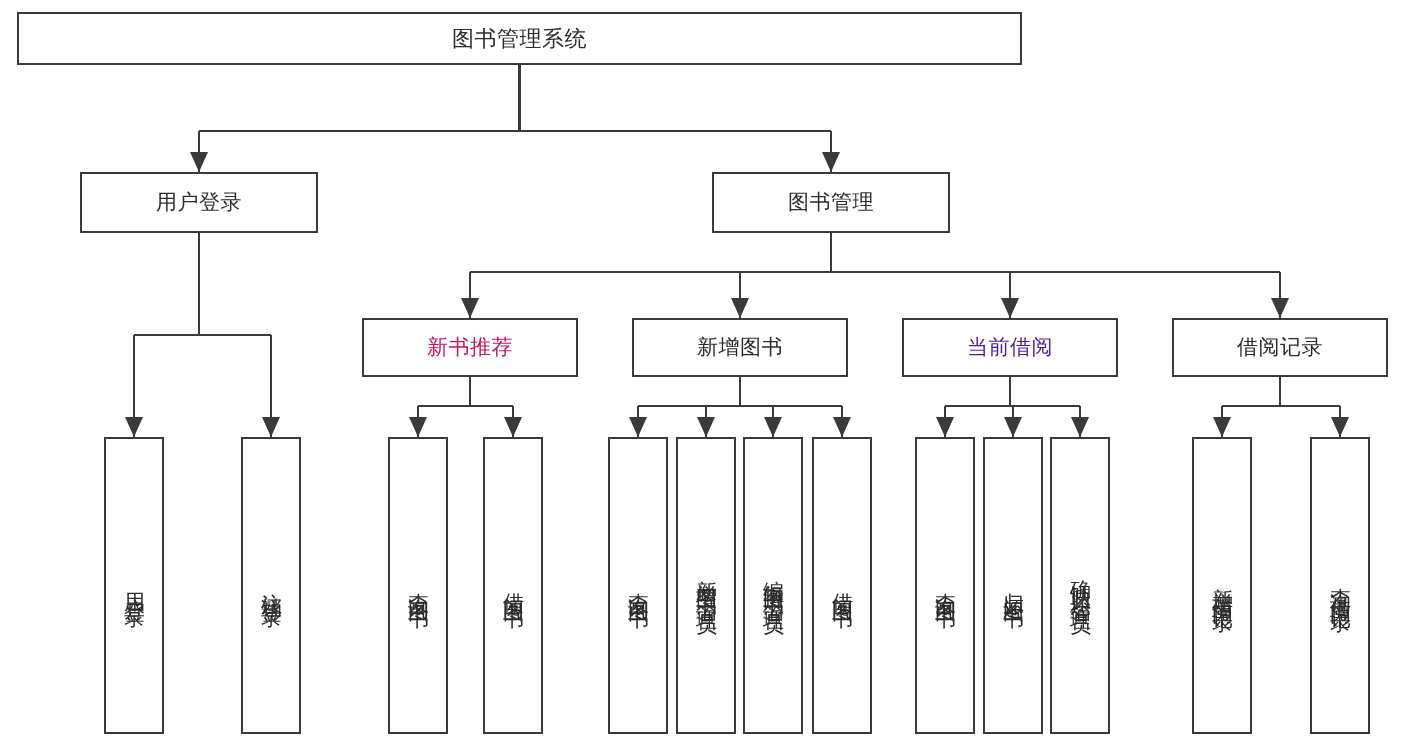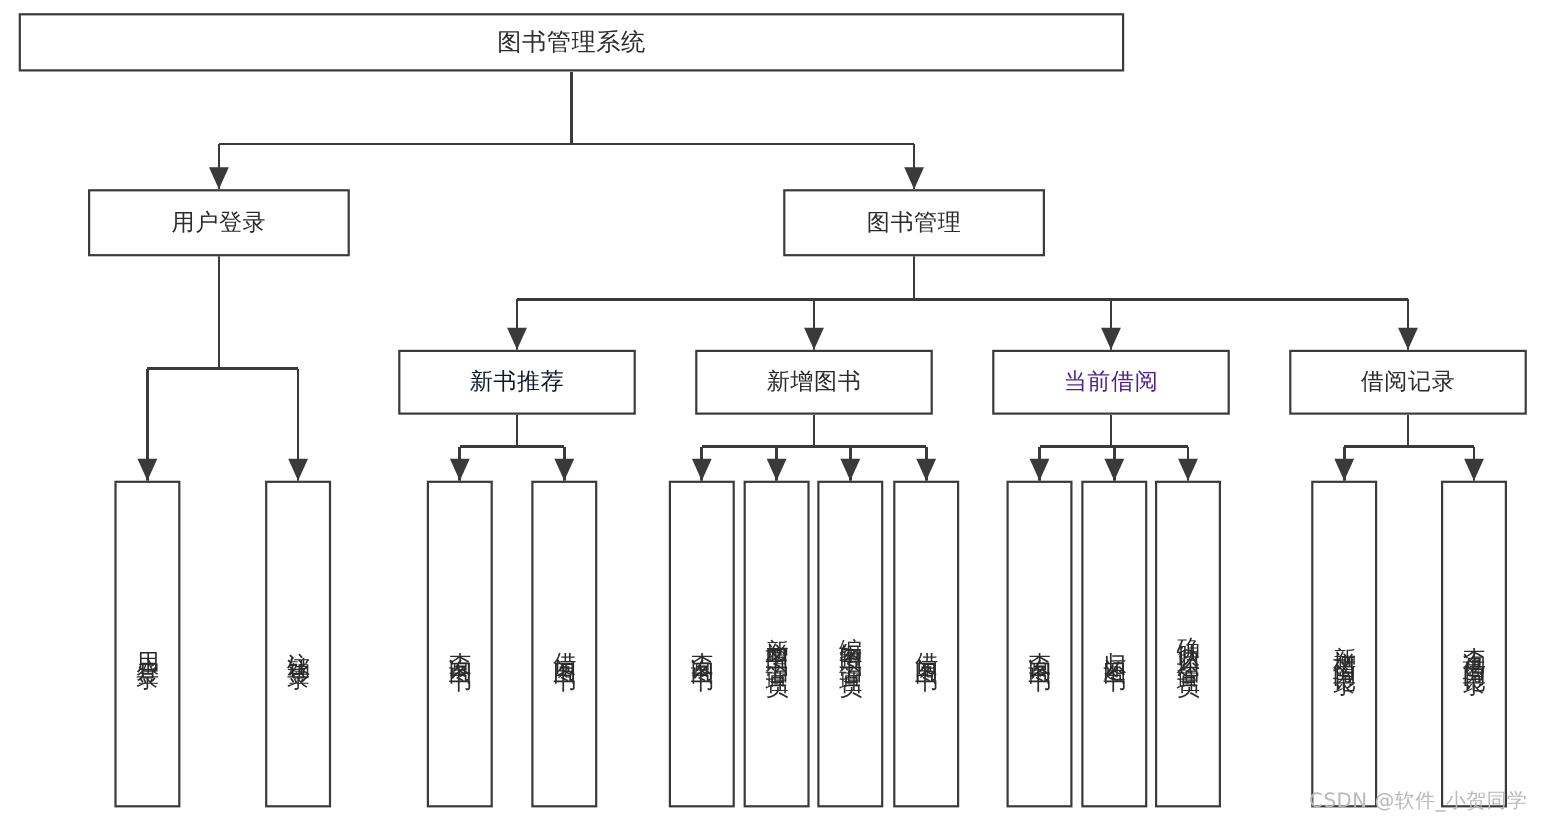--- a/index.html
+++ b/index.html
@@ -126,21 +126,21 @@
       <div class="node root" style="left: 17px; top: 12px; width: 1005px; height: 53px; border-color: rgb(58, 58, 58); background: rgb(255, 255, 255);">
         <div class="node-label" style="color: rgb(43, 43, 43);">图书管理系统</div>
       </div>
       <div class="node" style="left: 80px; top: 172px; width: 238px; height: 61px; border-color: rgb(58, 58, 58); background: rgb(255, 255, 255);">
         <div class="node-label" style="color: rgb(43, 43, 43);">用户登录</div>
       </div>
       <div class="node" style="left: 712px; top: 172px; width: 238px; height: 61px; border-color: rgb(58, 58, 58); background: rgb(255, 255, 255);">
         <div class="node-label" style="color: rgb(43, 43, 43);">图书管理</div>
       </div>
       <div class="node" style="left: 362px; top: 318px; width: 216px; height: 59px; border-color: rgb(58, 58, 58); background: rgb(255, 255, 255);">
-        <div class="node-label" style="color: #0f172a;">新书推荐</div>
+        <div class="node-label" style="color: #be185d;">新书推荐</div>
       </div>
       <div class="node" style="left: 632px; top: 318px; width: 216px; height: 59px; border-color: rgb(58, 58, 58); background: rgb(255, 255, 255);">
         <div class="node-label" style="color: rgb(43, 43, 43);">新增图书</div>
       </div>
       <div class="node" style="left: 902px; top: 318px; width: 216px; height: 59px; border-color: rgb(58, 58, 58); background: rgb(255, 255, 255);">
         <div class="node-label" style="color: #4c1d95;">当前借阅</div>
       </div>
       <div class="node" style="left: 1172px; top: 318px; width: 216px; height: 59px; border-color: rgb(58, 58, 58); background: rgb(255, 255, 255); justify-content: center;">
         <div class="node-label" style="color: rgb(43, 43, 43);">借阅记录</div>
       </div>
@@ -178,15 +178,14 @@
         <div class="node-label" style="color: rgb(43, 43, 43);">确认归还（管理员）</div>
       </div>
       <div class="node vertical" style="left: 1192px; top: 437px; width: 60px; height: 297px; border-color: rgb(58, 58, 58); background: rgb(255, 255, 255);">
         <div class="node-label" style="color: rgb(43, 43, 43);">新增借阅记录</div>
       </div>
       <div class="node vertical" style="left: 1310px; top: 437px; width: 60px; height: 297px; border-color: rgb(58, 58, 58); background: rgb(255, 255, 255);">
         <div class="node-label" style="color: rgb(43, 43, 43);">查询借阅记录</div>
       </div>
     </div>
 
-  <div class="watermark" style="left: 1190px; top: 716px; color: rgb(185, 185, 185);">CSDN @软件_小贺同学</div>
 
 </div>
 
 </body></html>

